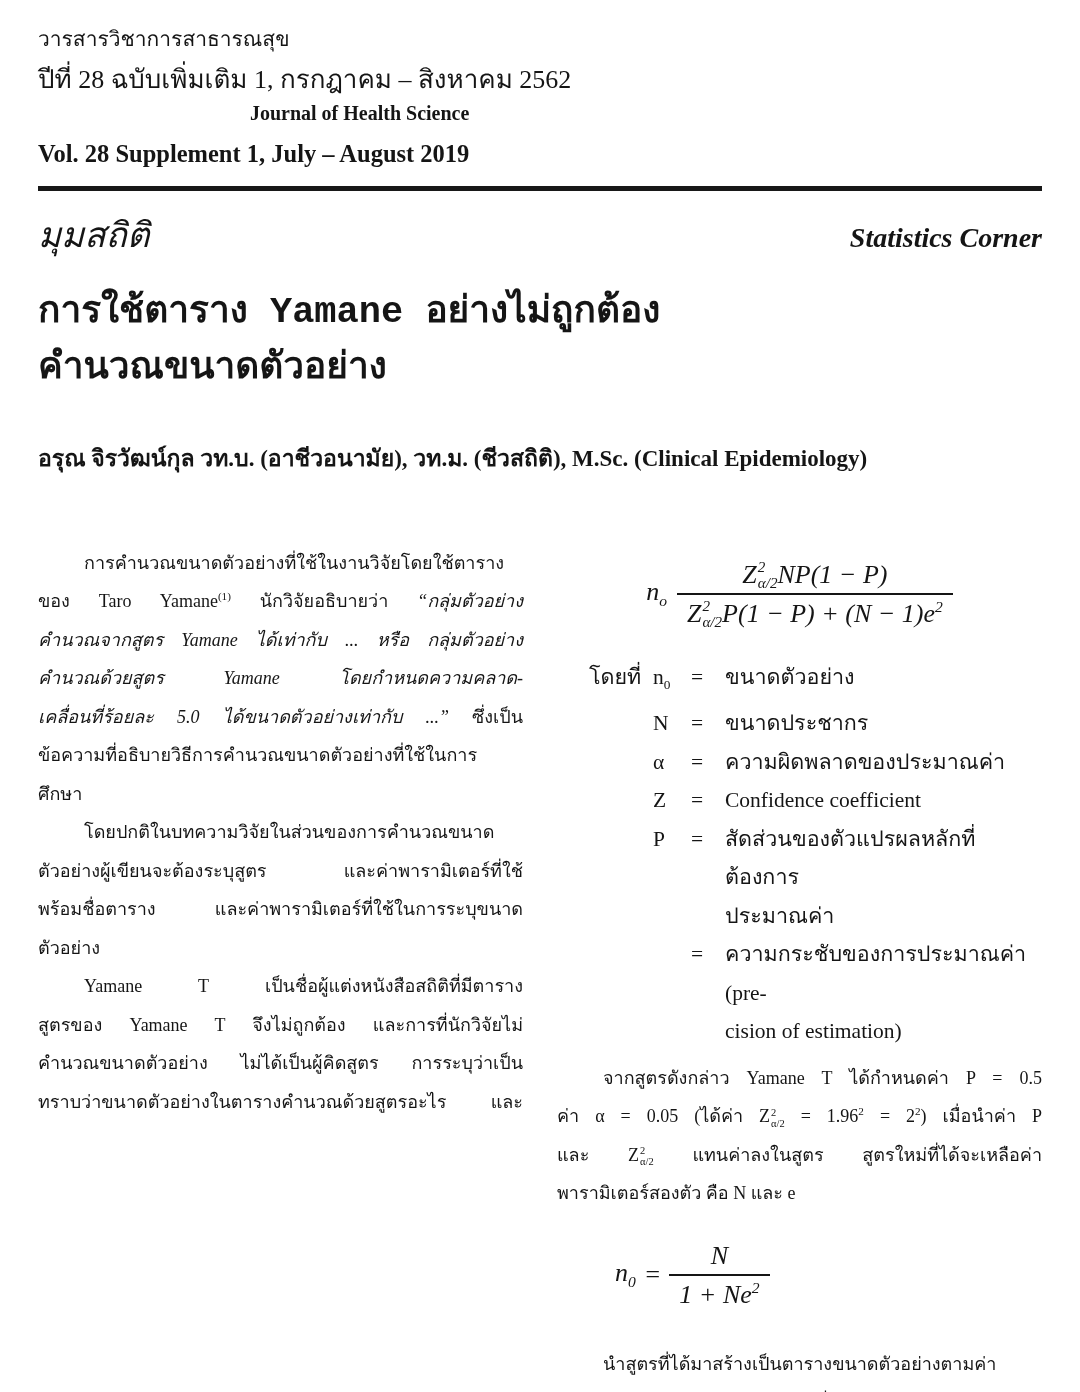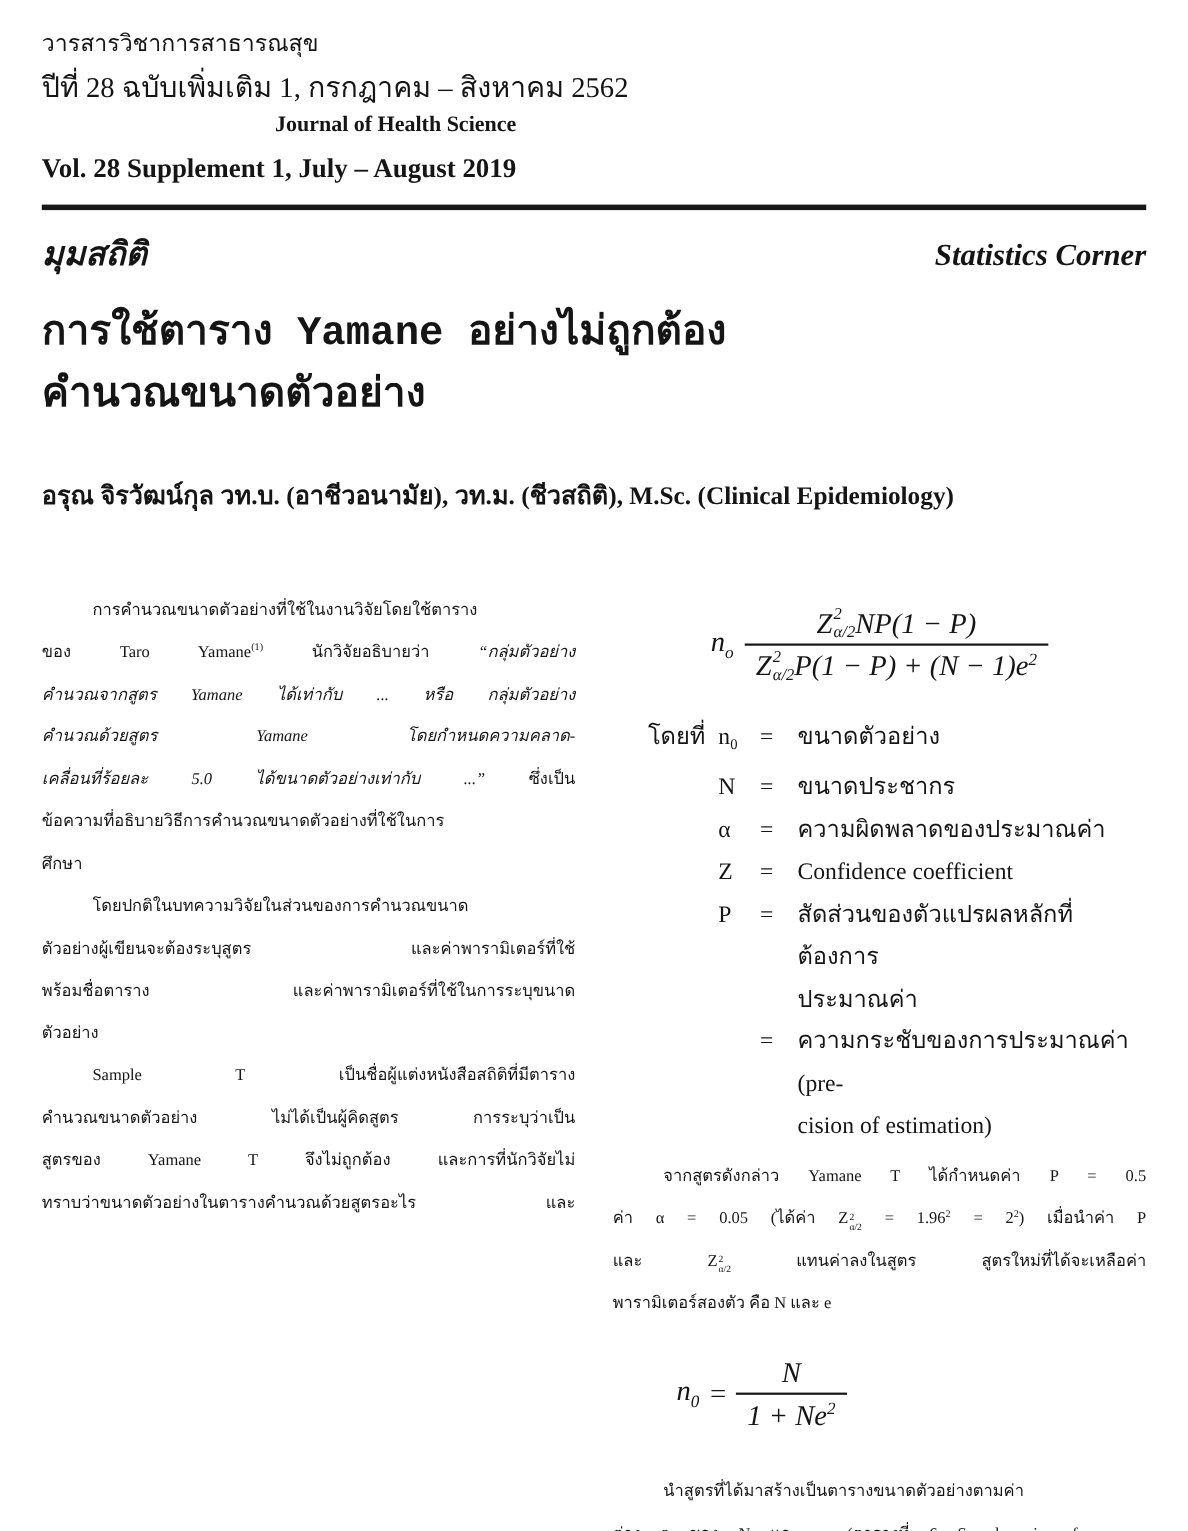--- a/index.html
+++ b/index.html
@@ -16,32 +16,32 @@
   .hdr-left  { text-align:left; }
   .hdr-right { text-align:right; }
   .h-th1 { font-size:21px; line-height:30px; }
   .h-th2 { font-size:26px; line-height:36px; margin-top:8px; }
   .h-en1 { font-size:20px; line-height:30px; font-weight:bold; }
   .h-en2 { font-size:24.5px; line-height:36px; margin-top:8px; font-weight:600; }
 
   .rule { height:4.5px; background:#181818; margin-top:14px; }
 
   .secrow { display:flex; justify-content:space-between; align-items:baseline; margin-top:16px; }
-  .sec-th { font-family:"Liberation Sans", sans-serif; font-size:30px; font-weight:bold; font-style:italic;text-align:right; }
+  .sec-th { font-family:"Liberation Sans", sans-serif; font-size:35px; font-weight:normal; font-style:italic;text-align:right; }
   .sec-en { font-size:28px; font-weight:bold; font-style:italic; }
 
   .title { text-align:left; font-weight:bold; font-size:37px; line-height:56px; margin-top:22px;font-family:Liberation Mono, monospace; }
 
   .author { font-weight:bold; font-size:23px; margin-top:44px; }
 
   
   .cols { display:flex; gap:34px; margin-top:68px; }
   .col  { width:485px; flex:none; }
 
-  .tline { font-size:15px; line-height:38.5px; }
+  .tline { font-size:18px; line-height:38.5px; }
   .tline.j   { text-align:justify; text-align-last:justify; }
   .tline.ind { text-indent:46px; }
   .i   { font-style:italic; }
   .sup { font-size:0.62em; vertical-align:super; line-height:0; }
 
   
   .zsq { display:inline-flex; align-items:center; white-space:nowrap; }
   .zsq .stack { display:inline-flex; flex-direction:column; font-size:0.58em; line-height:1.05; margin-left:1px; transform:translateY(2px); }
 
   
@@ -105,23 +105,23 @@
           <div class="tline j">ข้อความที่อธิบายวิธีการคำนวณขนาดตัวอย่างที่ใช้ในการ</div>
           <div class="tline">ศึกษา</div>
         </div>
       <div>
           <div class="tline ind j">โดยปกติในบทความวิจัยในส่วนของการคำนวณขนาด</div>
           <div class="tline j">ตัวอย่างผู้เขียนจะต้องระบุสูตร และค่าพารามิเตอร์ที่ใช้</div>
           <div class="tline j">พร้อมชื่อตาราง และค่าพารามิเตอร์ที่ใช้ในการระบุขนาด</div>
           <div class="tline">ตัวอย่าง</div>
         </div>
       <div>
-          <div class="tline ind j">Sample T เป็นชื่อผู้แต่งหนังสือสถิติที่มีตาราง</div>
+          <div class="tline ind j">Yamane T เป็นชื่อผู้แต่งหนังสือสถิติที่มีตาราง</div>
+          <div class="tline j">สูตรของ Yamane T จึงไม่ถูกต้อง และการที่นักวิจัยไม่</div>
           <div class="tline j">คำนวณขนาดตัวอย่าง ไม่ได้เป็นผู้คิดสูตร การระบุว่าเป็น</div>
-          <div class="tline j">สูตรของ Yamane T จึงไม่ถูกต้อง และการที่นักวิจัยไม่</div>
           <div class="tline j">ทราบว่าขนาดตัวอย่างในตารางคำนวณด้วยสูตรอะไร และ</div>
         </div>
 
     </div>
 
     <div class="col">
 
       <div class="formula f1">
         <span><span>n</span><sub>o</sub></span>
         <span class="frac">

